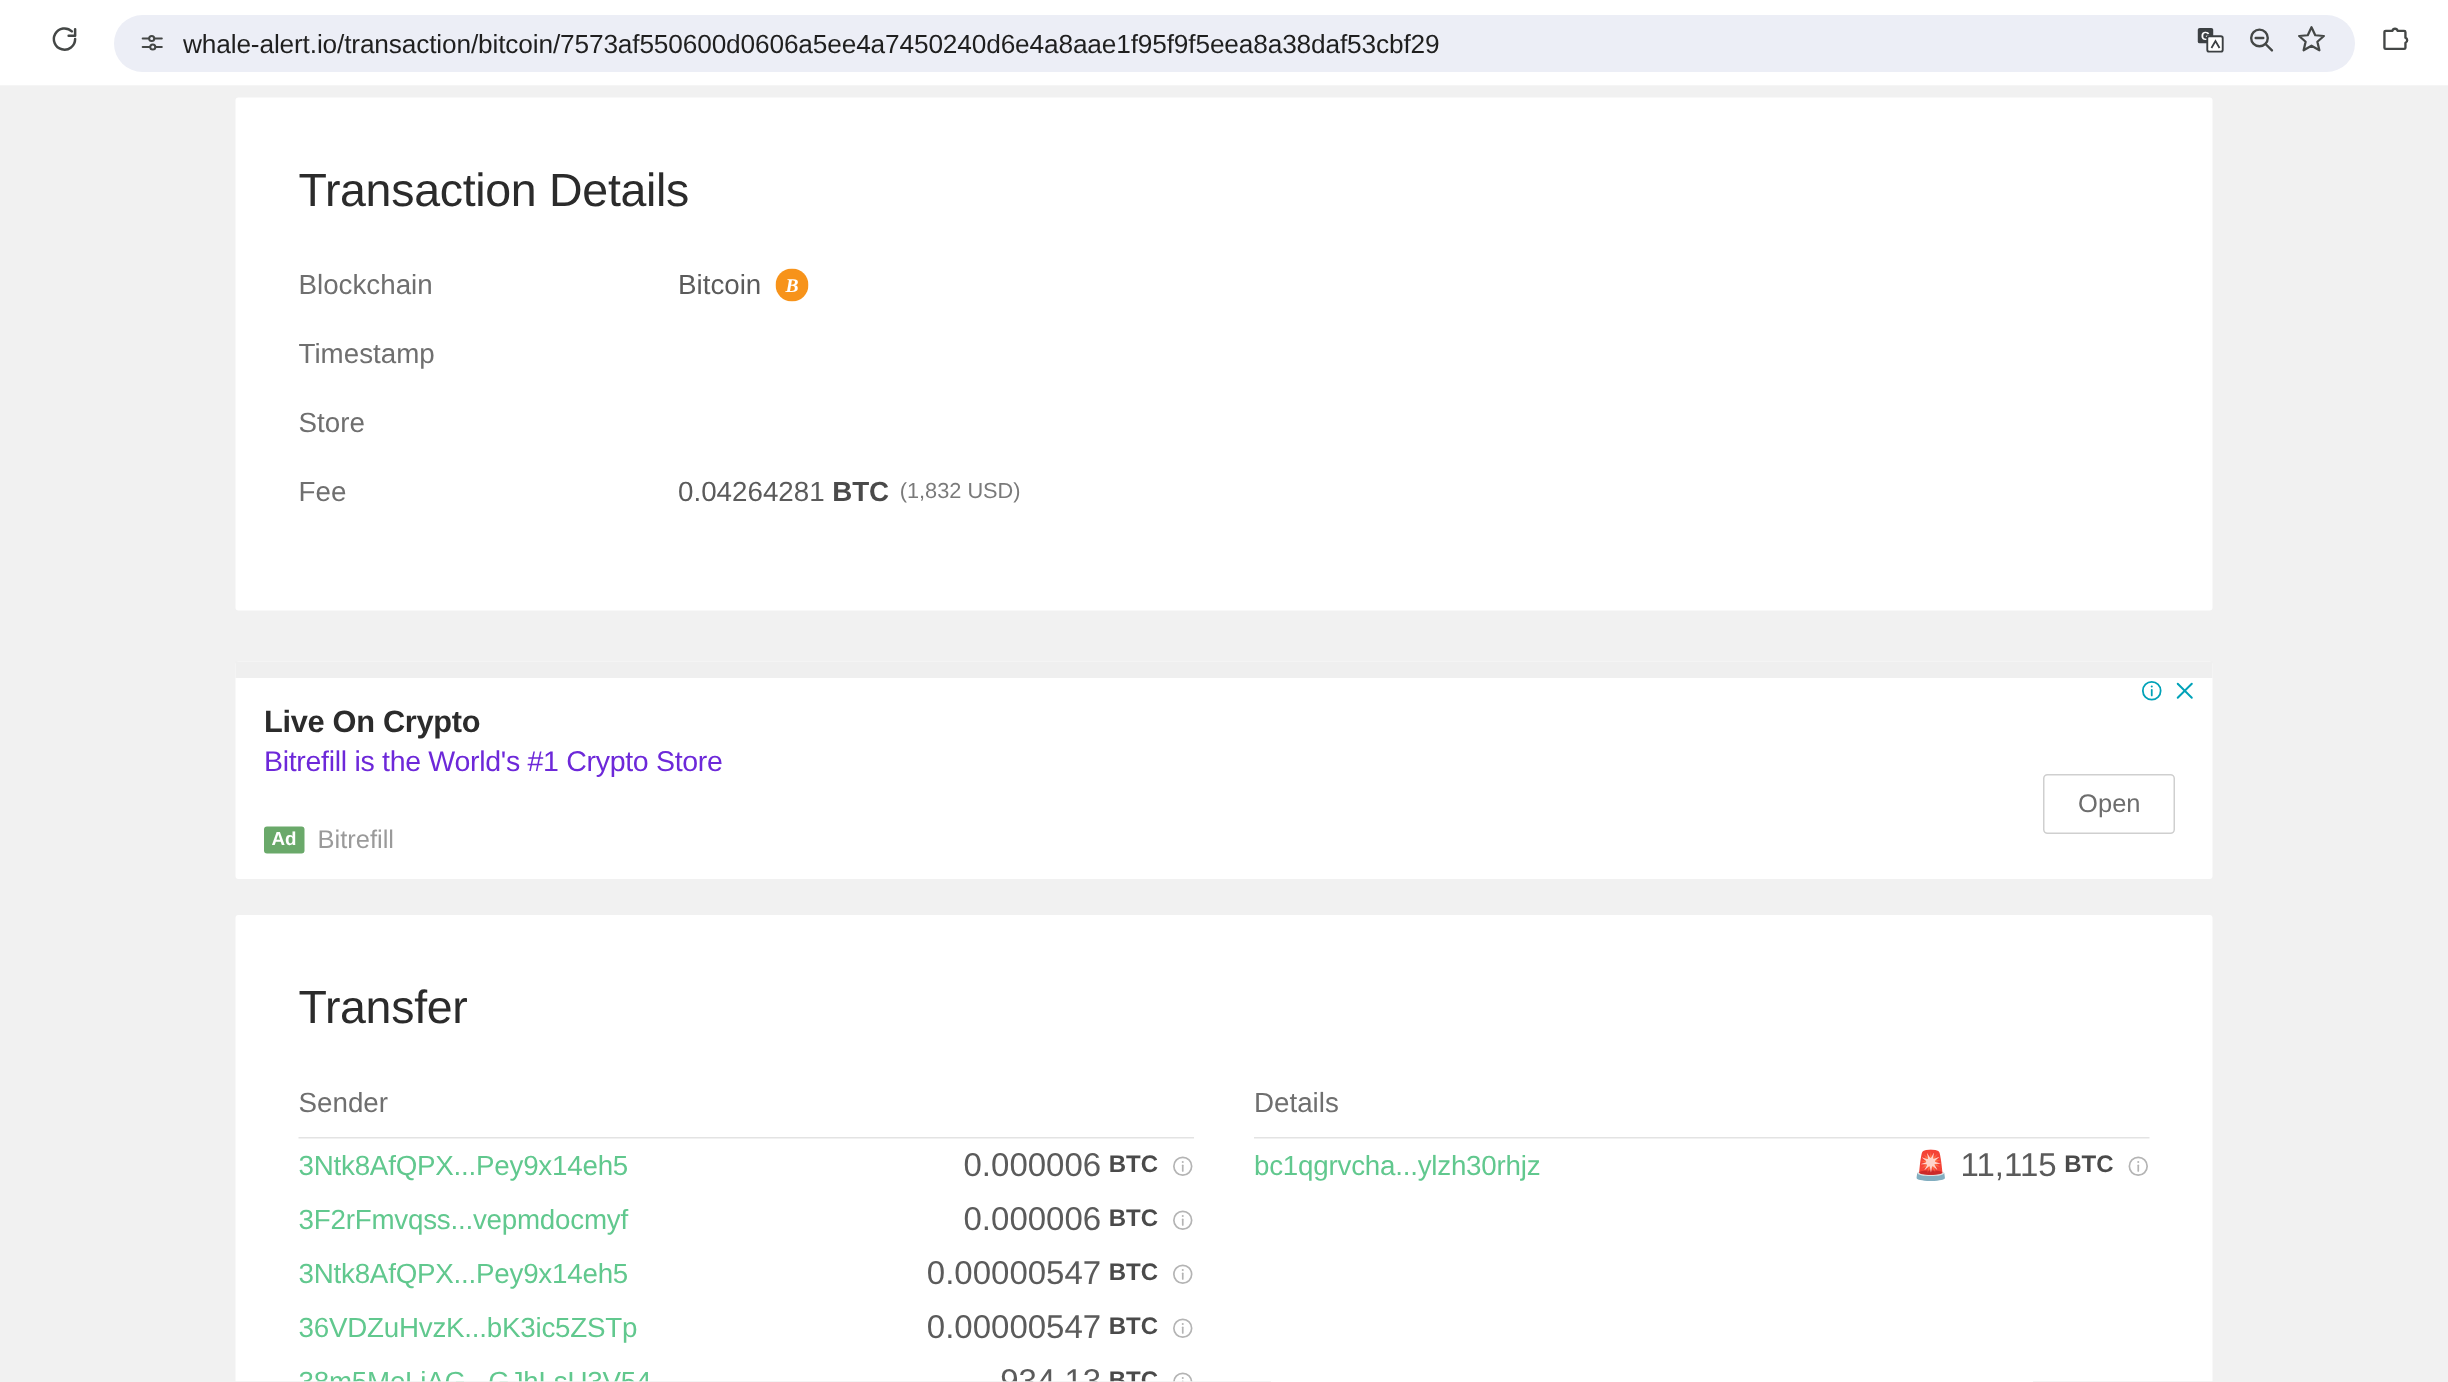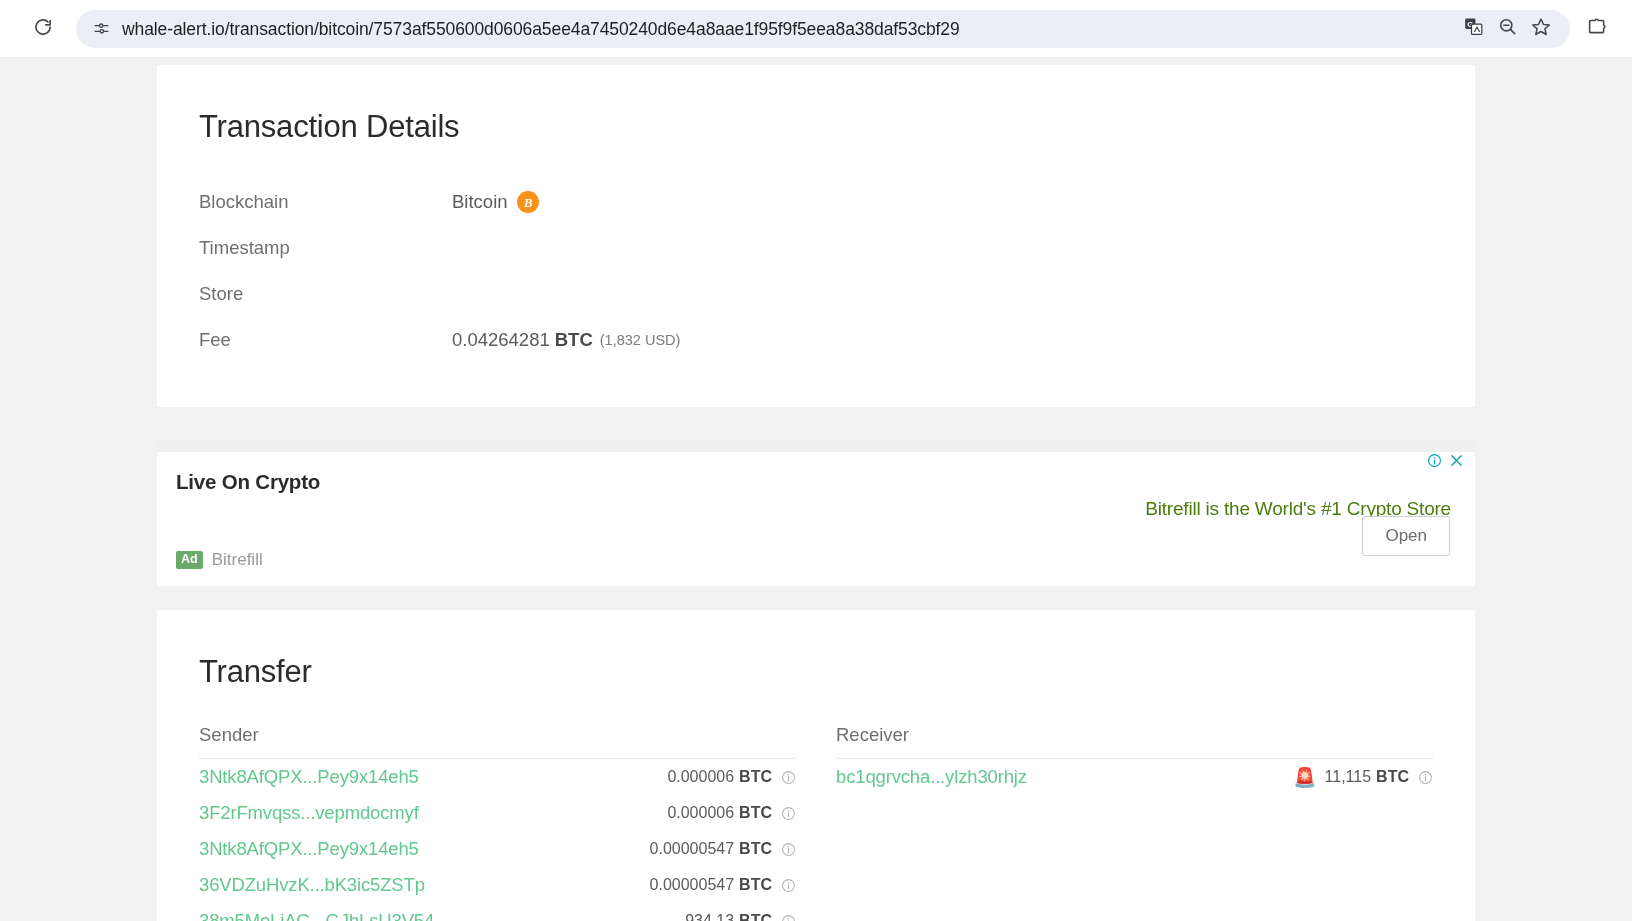--- a/index.html
+++ b/index.html
@@ -104,21 +104,21 @@
   }
   .card-title {
     font-size: 31px;
     color: #2b2b2b;
     font-weight: 400;
     letter-spacing: -0.2px;
     margin-bottom: 34px;
   }
   .detail-row {
     display: flex;
-    align-items: center;
+    align-items: flex-start;
     height: 46px;
   }
   .detail-label {
     width: 253px;
     flex: 0 0 253px;
     font-size: 18.5px;
     color: #6f6f6f;
     font-weight: 400;
   }
   .detail-value {
@@ -173,24 +173,23 @@
   .ad-headline {
     font-size: 20.5px;
     color: #2b2b2b;
     font-weight: 600;
     letter-spacing: -0.2px;
     margin-bottom: 4px;
     cursor: pointer;
   }
   .ad-desc {
     font-size: 19px;
-    color: #4d7c0f;
+    color: #6d28d9;
     font-weight: 400;
     letter-spacing: -0.2px;
-    text-align: right;
   }
   .ad-footer {
     display: flex;
     align-items: center;
     margin-top: 30px;
   }
   .ad-badge {
     background: #6aa96a;
     color: #ffffff;
     font-size: 12.5px;
@@ -248,21 +247,21 @@
     cursor: pointer;
     letter-spacing: -0.15px;
     white-space: nowrap;
   }
   .tx-amount-wrap {
     display: flex;
     align-items: center;
     white-space: nowrap;
   }
   .tx-amount {
-    font-size: 16px;
+    font-size: 22px;
     color: #5b5b5b;
   }
   .siren { font-size: 19px; margin-right: 8px; line-height: 1; }
   .info-icon {
     margin-left: 9px;
     display: inline-flex;
     align-items: center;
     cursor: pointer;
   }
 </style>
@@ -478,21 +477,21 @@
                 <circle cx="12" cy="12" r="9.5"></circle>
                 <line x1="12" y1="11" x2="12" y2="17" stroke-linecap="round"></line>
                 <circle cx="12" cy="7.5" r="1.1" fill="#b4b4b4" stroke="none"></circle>
               </svg>
             </span>
           </span>
         </div>
       </div>
 
       <div class="transfer-col">
-        <div class="col-head">Receiver</div>
+        <div class="col-head">Details</div>
 
         <div class="tx-row">
           <a class="tx-addr" href="#">bc1qgrvcha...ylzh30rhjz</a>
           <span class="tx-amount-wrap">
             <span class="siren">🚨</span>
             <span class="tx-amount">11,115</span>
             <span class="btc-unit">BTC</span>
             <span class="info-icon">
               <svg width="15" height="15" viewBox="0 0 24 24" fill="none" stroke="#b4b4b4" stroke-width="1.8">
                 <circle cx="12" cy="12" r="9.5"></circle>

